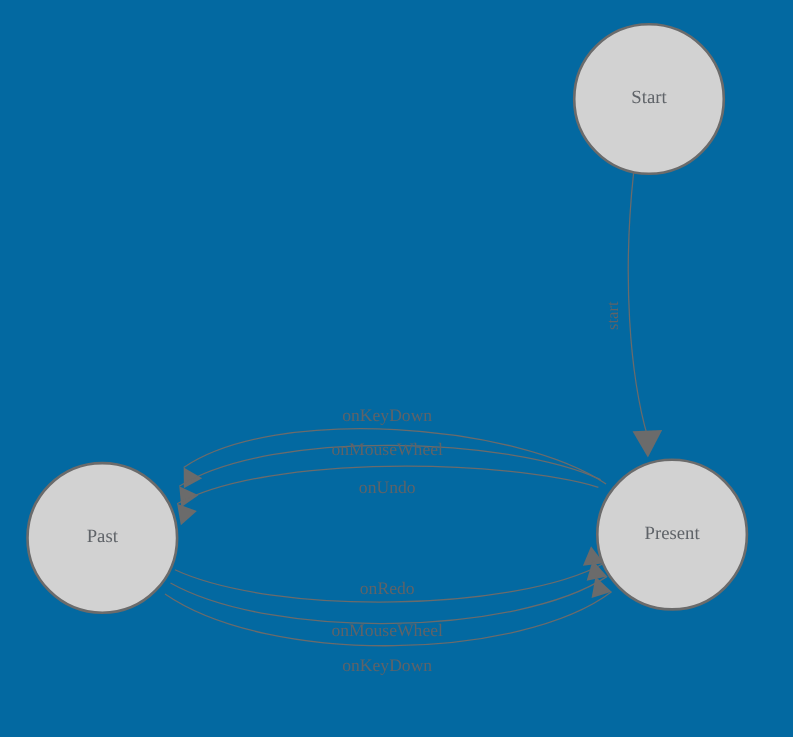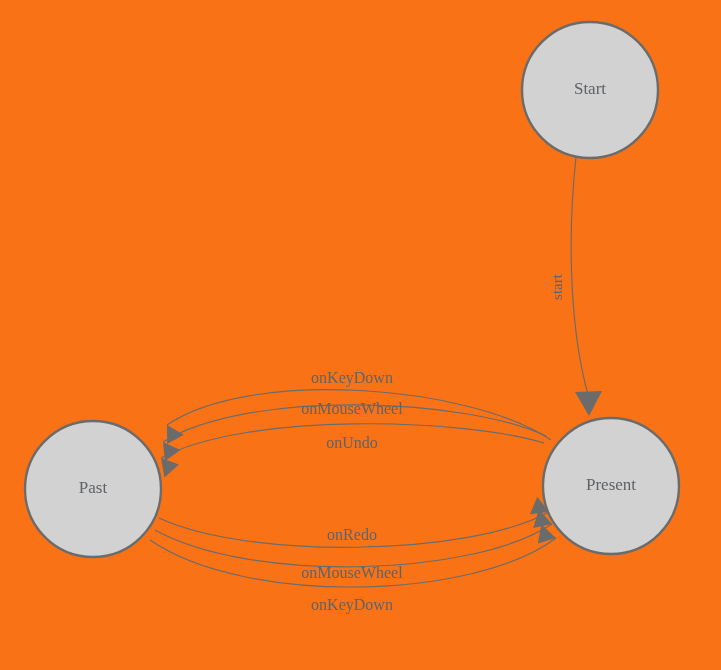--- a/index.html
+++ b/index.html
@@ -11,21 +11,21 @@
   body {
     width: 721px;
     height: 670px;
     overflow: hidden;
     font-family: "Liberation Serif", "DejaVu Serif", serif;
   }
   #diagram-canvas {
     position: relative;
     width: 721px;
     height: 670px;
-    background: #f97316;
+    background: #0369a1;
   }
   svg#graph {
     display: block;
     width: 721px;
     height: 670px;
   }
   .node-circle {
     fill: #d2d2d2;
     stroke: #6b6b6b;
     stroke-width: 2.4;

